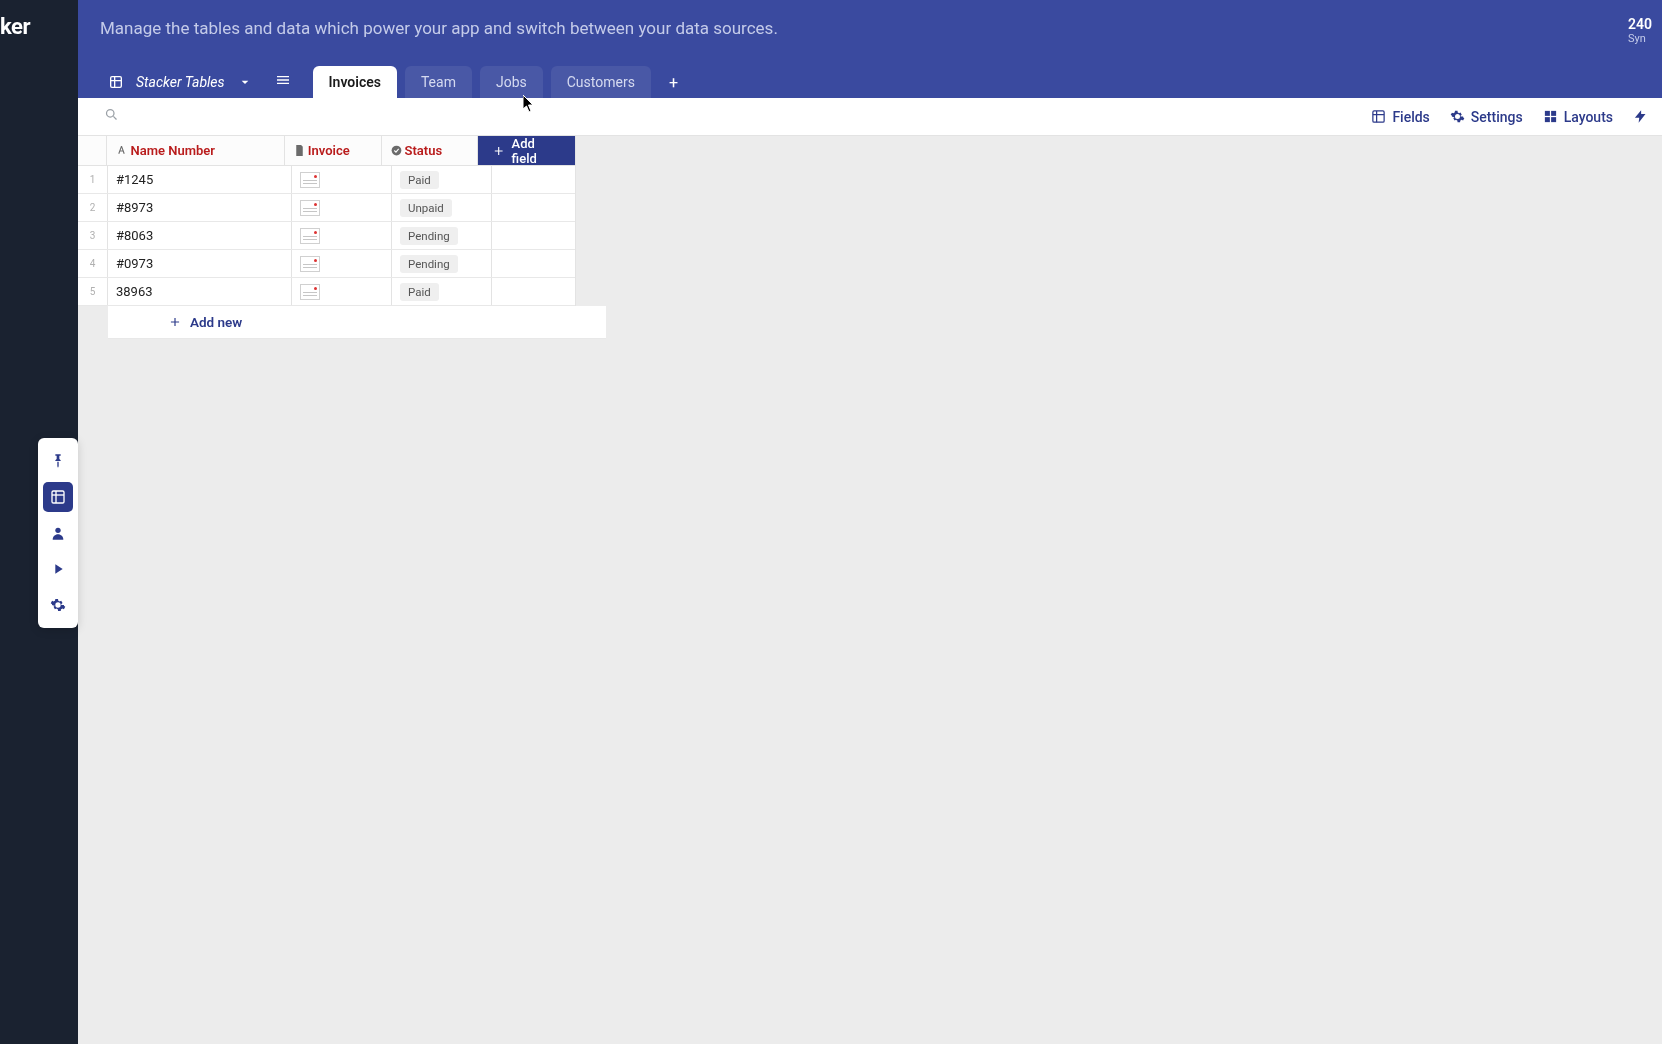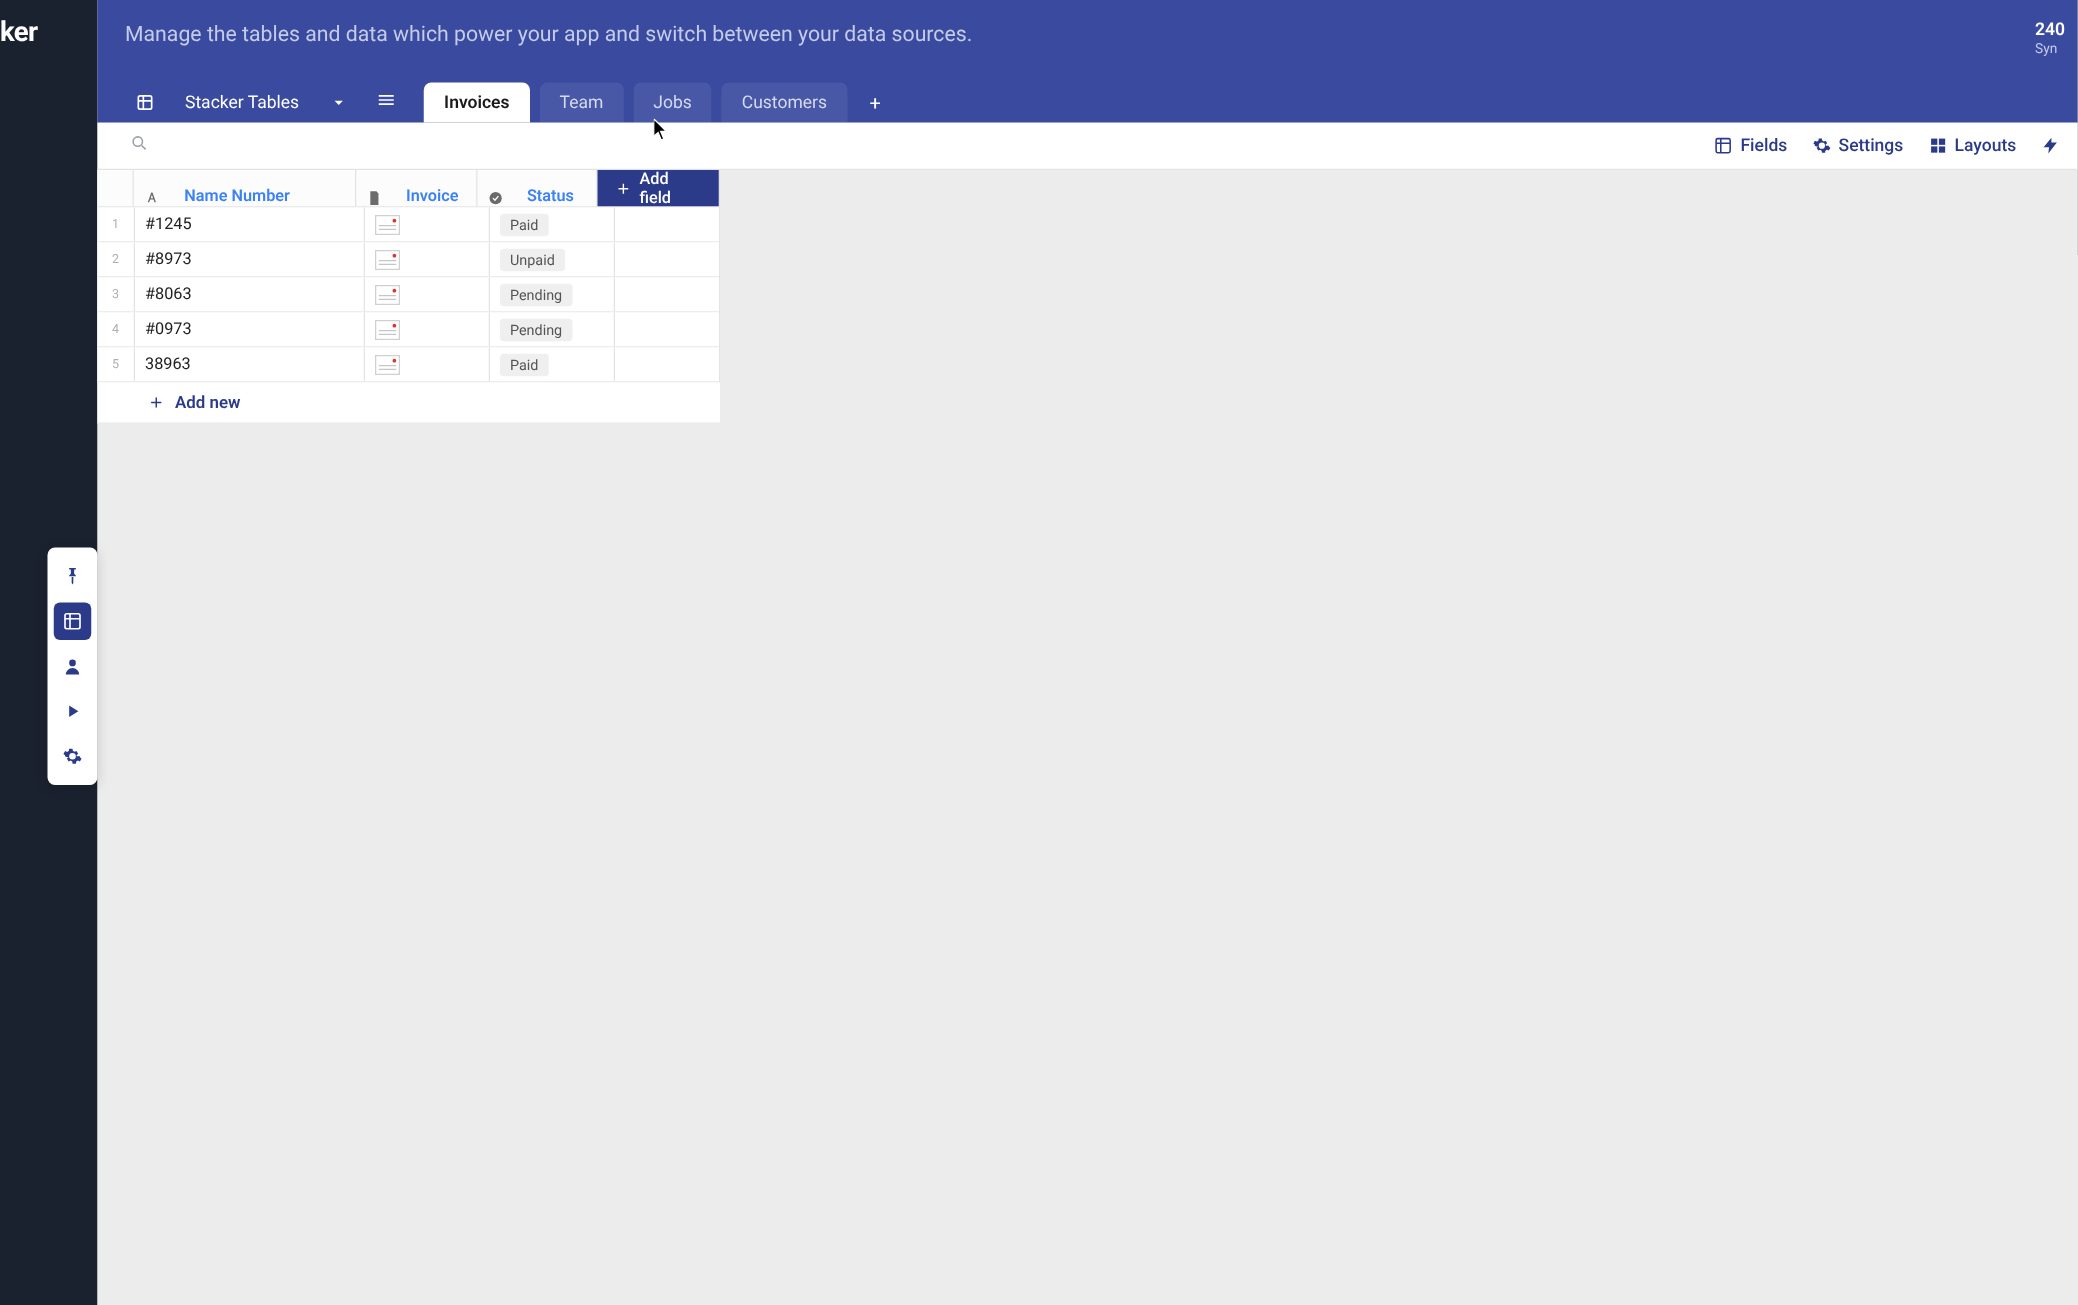--- a/index.html
+++ b/index.html
@@ -64,26 +64,27 @@
     position: absolute;
     bottom: 0;
     left: 22px;
     display: flex;
     align-items: center;
     gap: 8px;
   }
   .ds-chip {
     display: flex;
     align-items: center;
-    gap: 24px;
+    gap: 12px;
     color: #fff;
     font-size: 14px;
     padding: 6px 8px;
     border-radius: 4px;
     cursor: pointer;
+    font-style: italic;
   }
   .ds-chip svg { width: 16px; height: 16px; }
   .hamburger {
     color: #fff;
     padding: 6px;
     cursor: pointer;
     margin-right: 8px;
   }
   .tab {
     background: rgba(255,255,255,0.08);
@@ -144,24 +145,24 @@
     display: flex;
     height: 30px;
     border-bottom: 1px solid #e3e3e3;
     background: #fcfcfc;
   }
   .col-num { width: 30px; border-right: 1px solid #e3e3e3; }
   .col-name { width: 184px; border-right: 1px solid #e3e3e3; }
   .col-invoice { width: 100px; border-right: 1px solid #e3e3e3; }
   .col-status { width: 100px; border-right: 1px solid #e3e3e3; }
   .th {
-    display: flex; align-items: flex-end; gap: 19px;
+    display: flex; align-items: center; gap: 2px;
     padding: 0 8px;
     font-size: 13px;
-    color: #3b82f6;
+    color: #b91c1c;
     font-weight: 600;
   }
   .th svg { width: 13px; height: 13px; color: #6b6b6b; }
   .add-field-btn {
     background: #2c3a8a;
     color: #fff;
     display: flex; align-items: center; gap: 6px;
     padding: 0 14px;
     font-size: 13px;
     font-weight: 500;
@@ -189,28 +190,29 @@
   }
   .status-pill {
     background: #efefef;
     color: #555;
     font-size: 11.5px;
     padding: 2px 8px;
     border-radius: 3px;
   }
   .add-new-row {
     display: flex; align-items: center; gap: 8px;
-    padding: 8px 40px;
+    padding: 8px 60px;
     color: #2c3a8a;
     font-size: 13.5px;
     font-weight: 600;
     cursor: pointer;
     background: #fff;
     width: 498px;
     border-bottom: 1px solid #e8e8e8;
+    margin-left: 30px;
   }
 
   .side-rail {
     position: absolute;
     left: 38px;
     top: 438px;
     width: 40px;
     background: #fff;
     border-radius: 6px;
     box-shadow: 0 2px 10px rgba(0,0,0,0.15);

